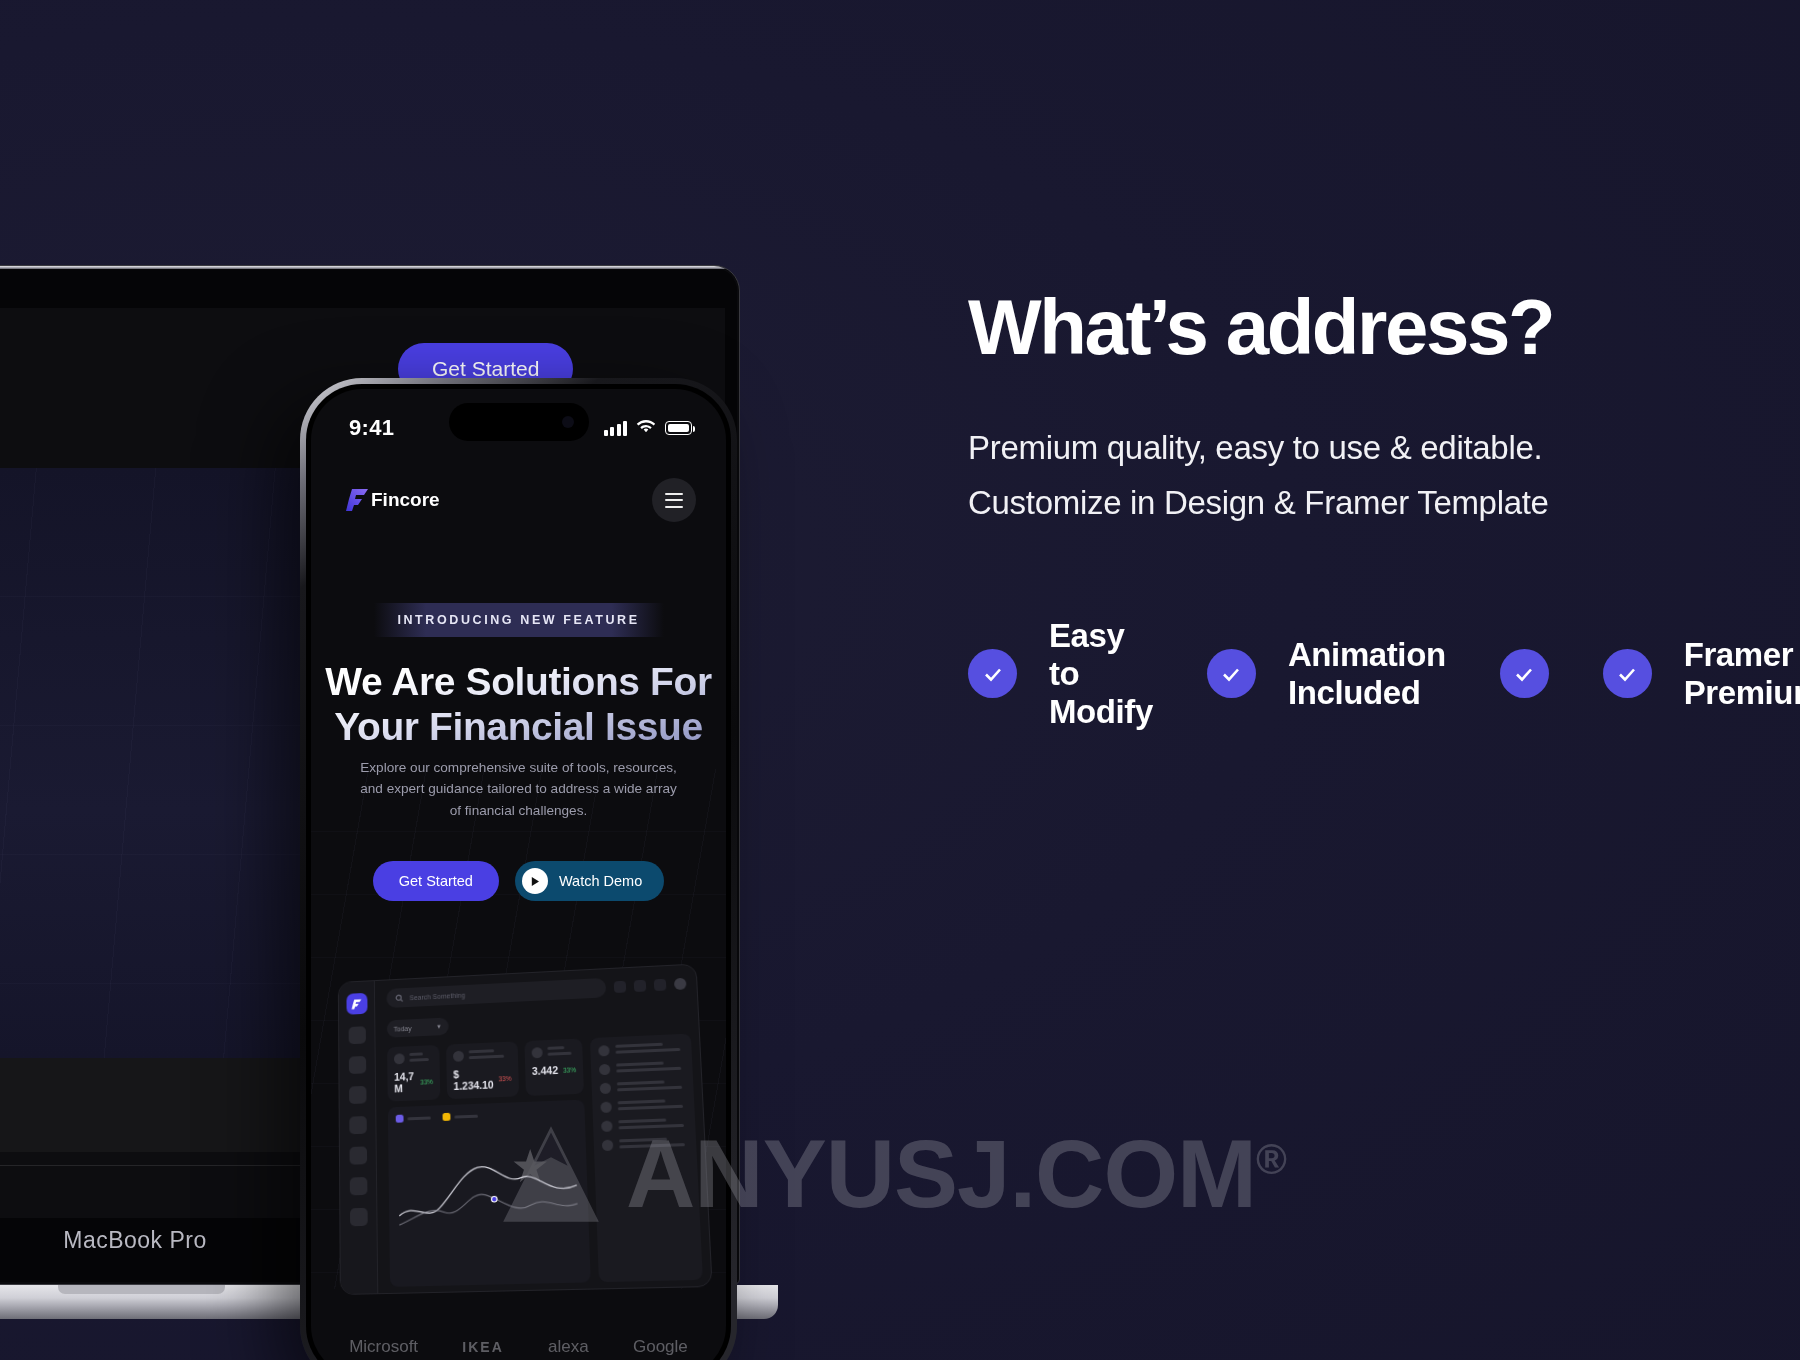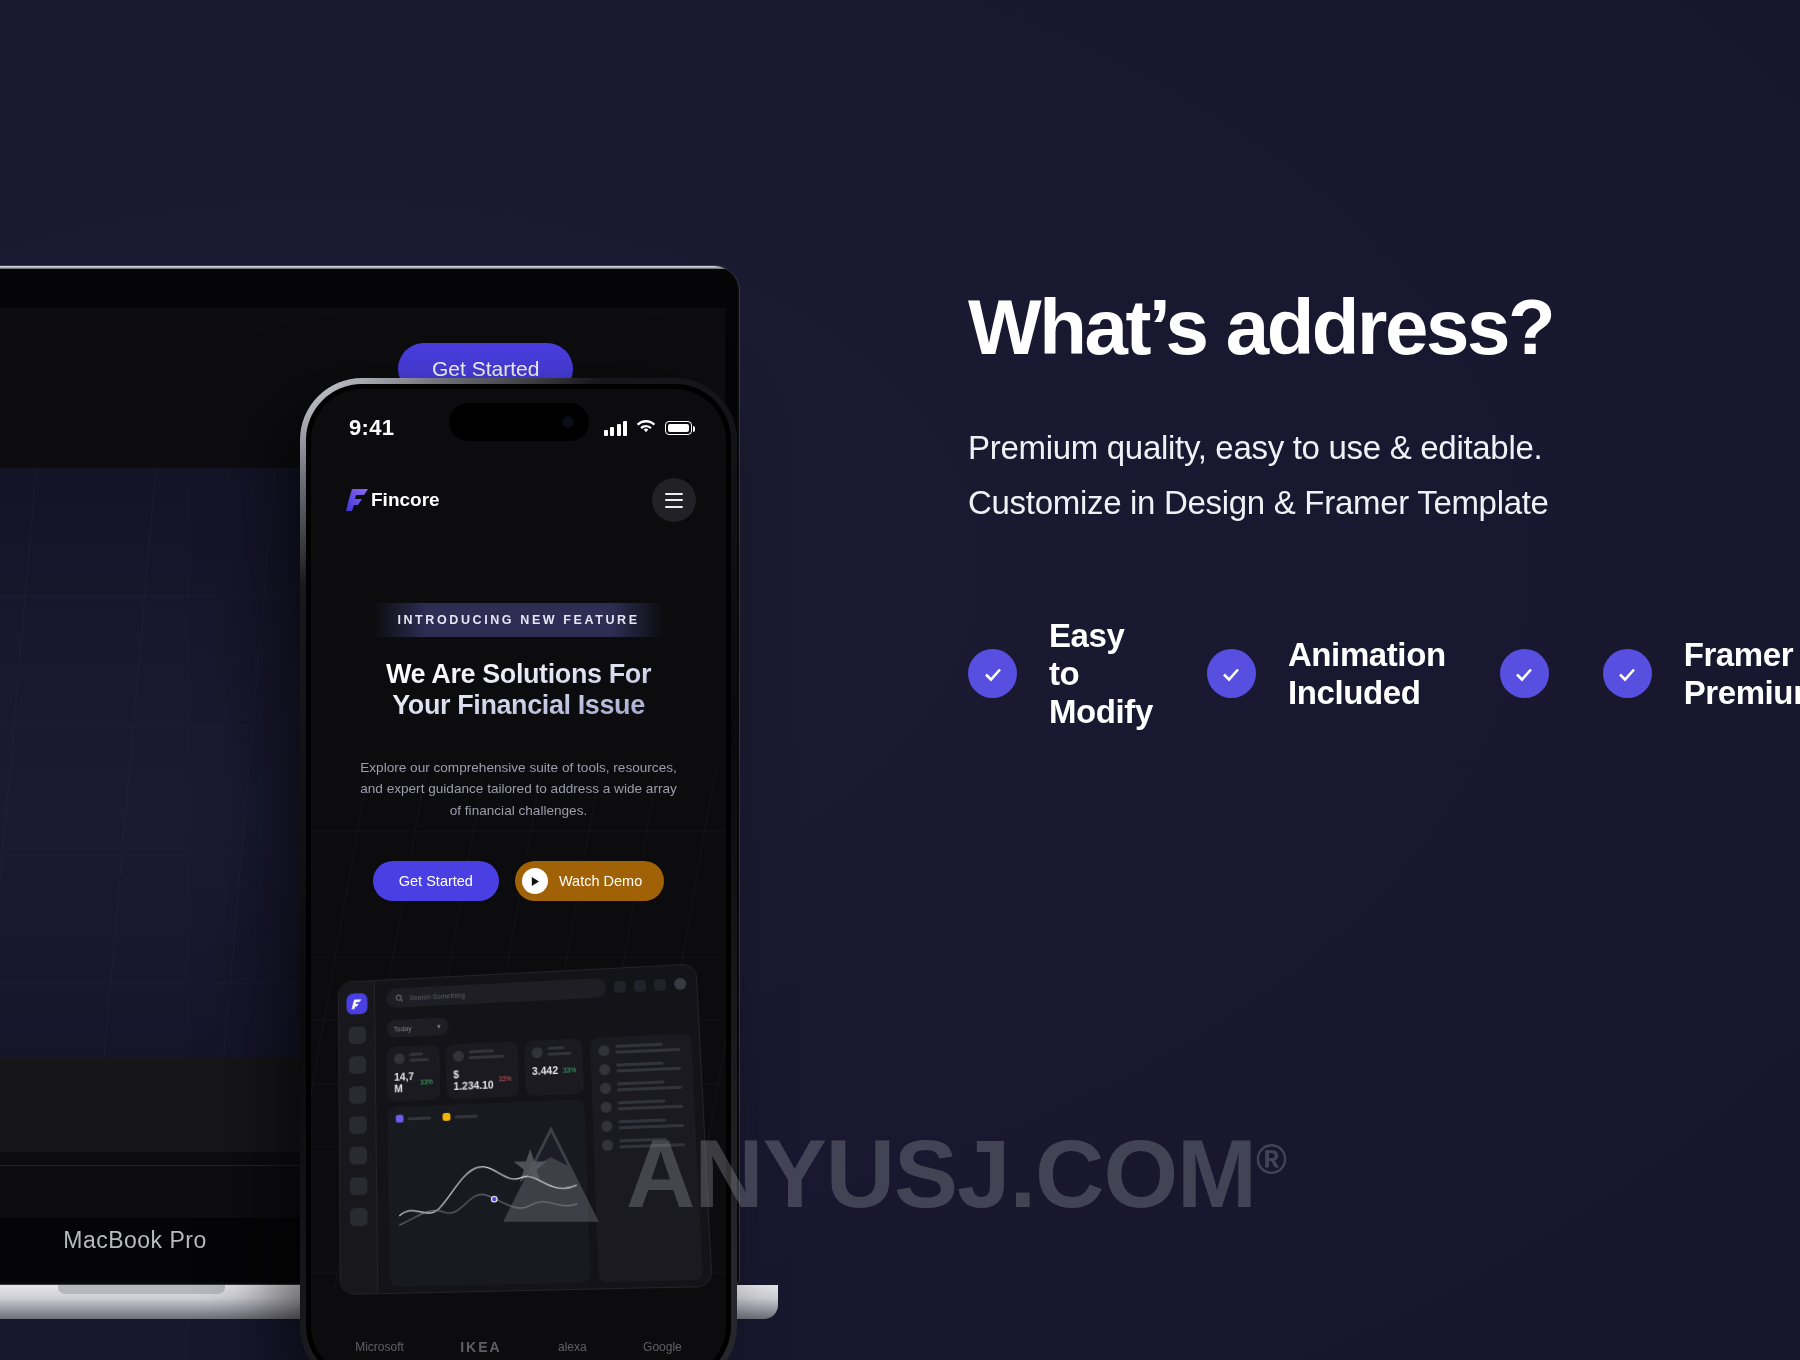--- a/index.html
+++ b/index.html
@@ -150,36 +150,36 @@
       repeating-linear-gradient(to bottom, transparent 0 62px, rgba(140,140,190,.07) 62px 63px);
   }
   .ph-badge {
     position:absolute; left:50%; transform:translateX(-50%); top:64px;
     background: linear-gradient(to right,rgba(46,45,82,0),#2e2d54 18%,#2e2d54 82%,rgba(46,45,82,0));
     color:#e6e6f5; font-size:12.5px; font-weight:700; letter-spacing:2.6px;
     padding:10px 24px; white-space:nowrap;
   }
   .ph-h1 {
     position:absolute; left:0; right:0; top:120px; text-align:center;
-    font-size:27px; font-weight:700; line-height:1.16; letter-spacing:-.4px;
+    font-size:39px; font-weight:700; line-height:1.16; letter-spacing:-.4px;
     background: linear-gradient(168deg,#ffffff 20%,#dadcef 52%,#8e93c2 95%);
     -webkit-background-clip:text; background-clip:text; color:transparent;
   }
   .ph-sub {
     position:absolute; left:44px; right:44px; top:218px; text-align:center;
     color:#9c9cac; font-size:13.6px; line-height:1.58;
   }
   .ph-btns { position:absolute; left:0; right:0; top:322px; display:flex; justify-content:center; gap:16px; }
   .ph-get {
     background:#4a3fe3; color:#fff; border:none; border-radius:30px;
     padding:12px 26px; font-size:14.5px; font-weight:500; cursor:pointer;
   }
   .ph-watch {
     display:flex; align-items:center; gap:11px;
-    background:#a16207; border-radius:30px; padding:7px 22px 7px 7px; cursor:pointer;
+    background:#0c4a6e; border-radius:30px; padding:7px 22px 7px 7px; cursor:pointer;
   }
   .ph-watch .pbtn { width:26px; height:26px; border-radius:50%; background:#fff; display:flex; align-items:center; justify-content:center; }
   .ph-watch .pbtn svg { width:9px; height:9px; fill:#111; }
   .ph-watch span { color:#fff; font-size:14.5px; font-weight:500; }
 
   
   .ph-dash {
     position:absolute; left:24px; right:24px; top:430px; height:320px;
     background:#141418; border:1px solid #232329; border-radius:14px;
     transform: perspective(900px) rotateX(6deg) rotateY(-5deg) rotate(-1.6deg);
@@ -216,21 +216,21 @@
   .pd-row { display:flex; align-items:center; gap:6px; margin-bottom:8px; }
   .pd-row .c { width:11px; height:11px; border-radius:50%; background:#33333b; flex:none; }
   .pd-row .l { flex:1; }
   .pd-row .l i { display:block; height:3px; border-radius:2px; background:#33333b; margin-bottom:2.5px; }
 
   .ph-logos {
     position:absolute; left:0; right:0; bottom:8px; height:44px;
     display:flex; align-items:center; justify-content:space-around;
     padding:0 16px; opacity:.42;
   }
-  .ph-logos span { color:#cfcfd8; font-size:12px; white-space:nowrap; }
+  .ph-logos span { color:#cfcfd8; font-size:17px; white-space:nowrap; }
   .ph-logos span.ikea { font-weight:900; letter-spacing:2px; font-size:14px; }
 
   
   .panel { position:absolute; left:968px; top:288px; width:700px; }
   .panel h1 {
     color:#fff; font-size:78px; font-weight:800; letter-spacing:-2.4px; line-height:1;
   }
   .panel .lead {
     margin-top: 54px;
     color:#f1f1f5; font-size:33px; font-weight:400; line-height:1.68; letter-spacing:-.3px;

